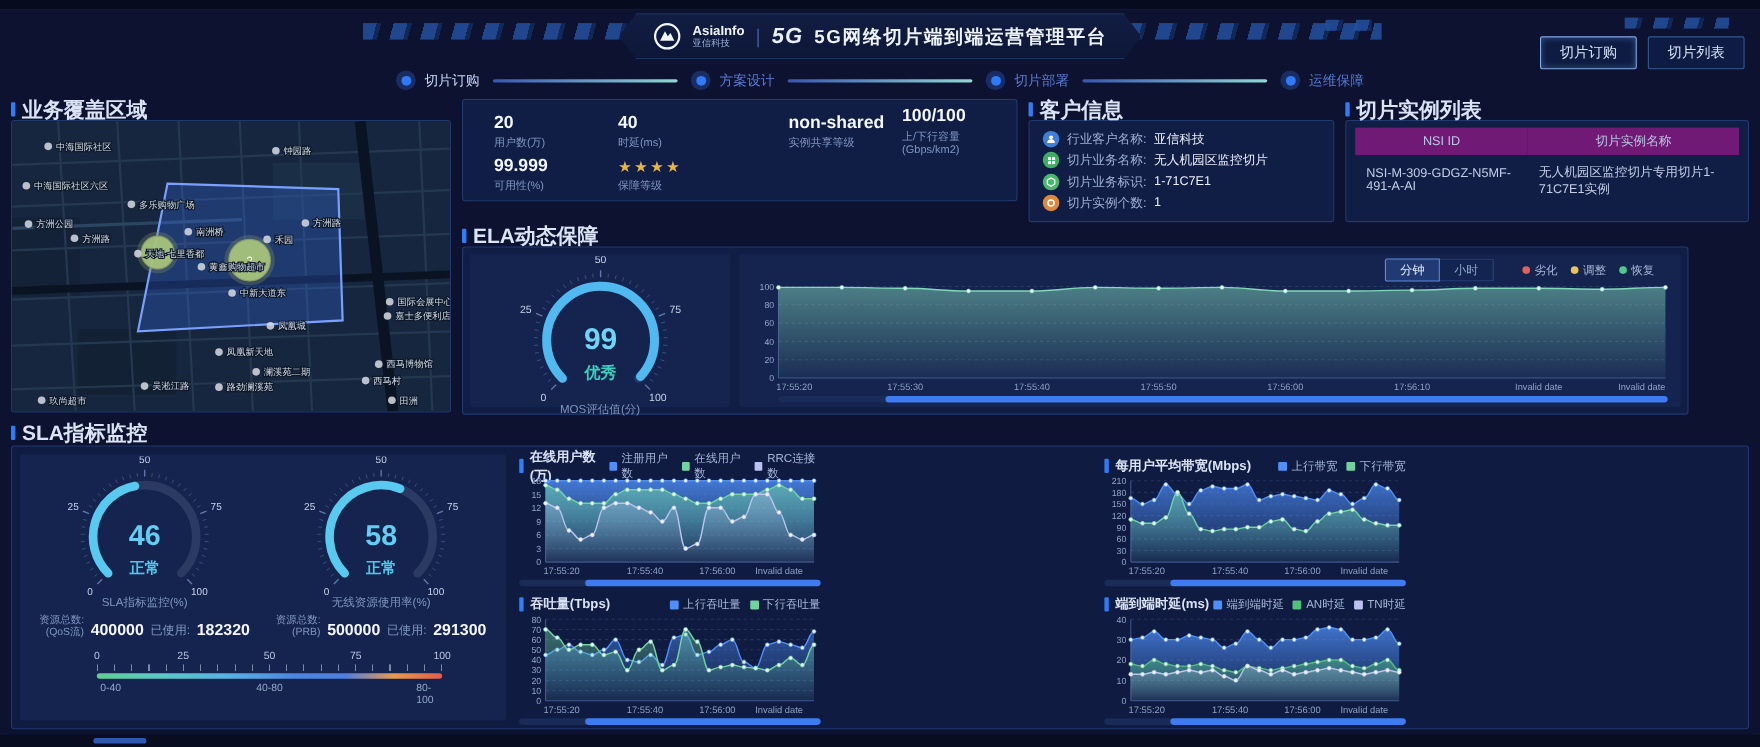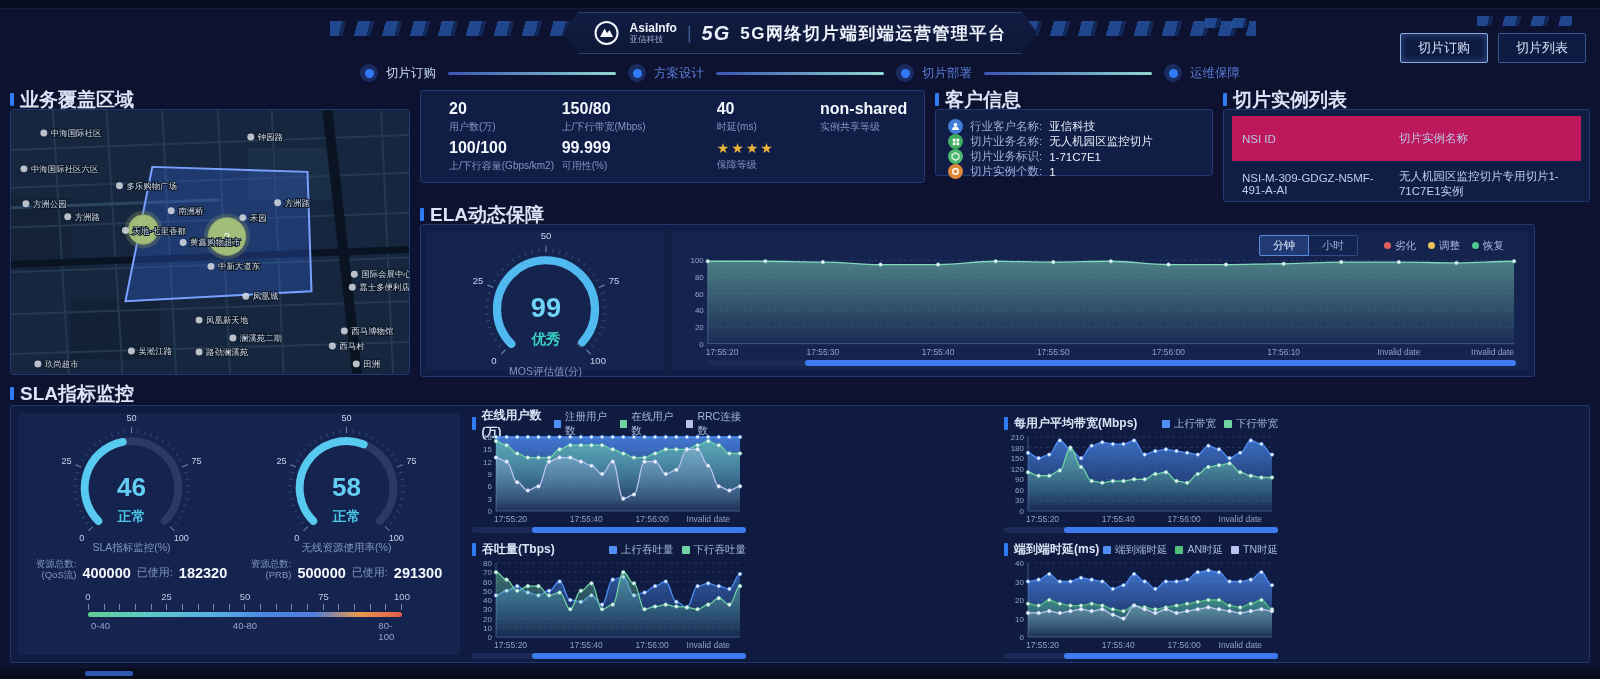--- a/index.html
+++ b/index.html
@@ -45,28 +45,28 @@
   .col-right{flex:1;display:flex;flex-direction:column;}
   .row1a{display:flex;gap:10px;}
   .panel-sla{width:505px;}
   .panel-customer{width:278px;}
   .panel-instances{width:367px;}
   .sla-card{height:93px;display:grid;grid-template-columns:1.2fr 1.65fr 1.1fr 1fr;grid-template-rows:1fr 1fr;padding:6px 10px 6px 28px;}
   .sla-item{display:flex;flex-direction:column;justify-content:center;}
   .sla-val{font-size:16px;font-weight:bold;color:#f2f6fd;}
   .sla-lab{font-size:10px;color:#8097c0;margin-top:2px;}
   .stars{letter-spacing:2px;font-size:14px;}
-  .cust-card{height:67px;padding:9px 12px;display:flex;flex-direction:column;justify-content:space-between;}
+  .cust-card{height:93px;padding:9px 12px;display:flex;flex-direction:column;justify-content:space-between;}
   .cust-row{display:flex;align-items:center;gap:7px;font-size:11.5px;}
   .cust-row .ci{width:15px;height:15px;border-radius:50%;display:flex;align-items:center;justify-content:center;flex:none;}
   .cust-lab{color:#9fb1d4;}
   .cust-val{color:#e8eefb;}
   .inst-card{height:93px;padding:6px 8px;}
   .inst-table{width:100%;border-collapse:collapse;font-size:11.5px;}
-  .inst-table th{background:#be185d;color:#b9c7e4;font-weight:normal;text-align:left;padding:15px 10px;}
+  .inst-table th{background:#701a75;color:#b9c7e4;font-weight:normal;text-align:center;padding:5px 10px;}
   .inst-table td{color:#c3cfe8;padding:8px 10px 2px;}
   
   .panel-ela{margin-top:3px;width:1115px;}
   .ela-card{height:153px;display:flex;gap:8px;padding:6px;position:relative;}
   .ela-gauge-box{width:237px;display:flex;flex-direction:column;align-items:center;justify-content:flex-start;padding-top:2px;}
   .gauge-caption{font-size:10.5px;color:#8097c0;margin-top:-6px;}
   .ela-chart-box{flex:1;position:relative;padding:24px 8px 3px 6px;}
   .ela-controls{position:absolute;top:4px;right:24px;display:flex;align-items:center;gap:26px;}
   .tg-group{display:flex;}
   .tg-btn{font-size:11px;color:#8fa6cf;border:1px solid #2c4a86;padding:2px 13px;background:rgba(18,36,84,.5);cursor:pointer;}
@@ -259,24 +259,20 @@
   </div>
 
   <div class="col-right">
     <div class="row1a">
 
       <div class="panel-sla">
         <div class="card sla-card">
           <div class="sla-item">
             <span class="sla-val">20</span>
               <span class="sla-lab">用户数(万)</span>
-          </div>
-          <div class="sla-item">
-            <span class="sla-val">150/80</span>
-              <span class="sla-lab">上/下行带宽(Mbps)</span>
           </div>
           <div class="sla-item">
             <span class="sla-val">40</span>
               <span class="sla-lab">时延(ms)</span>
           </div>
           <div class="sla-item">
             <span class="sla-val">non-shared</span>
               <span class="sla-lab">实例共享等级</span>
           </div>
           <div class="sla-item">

